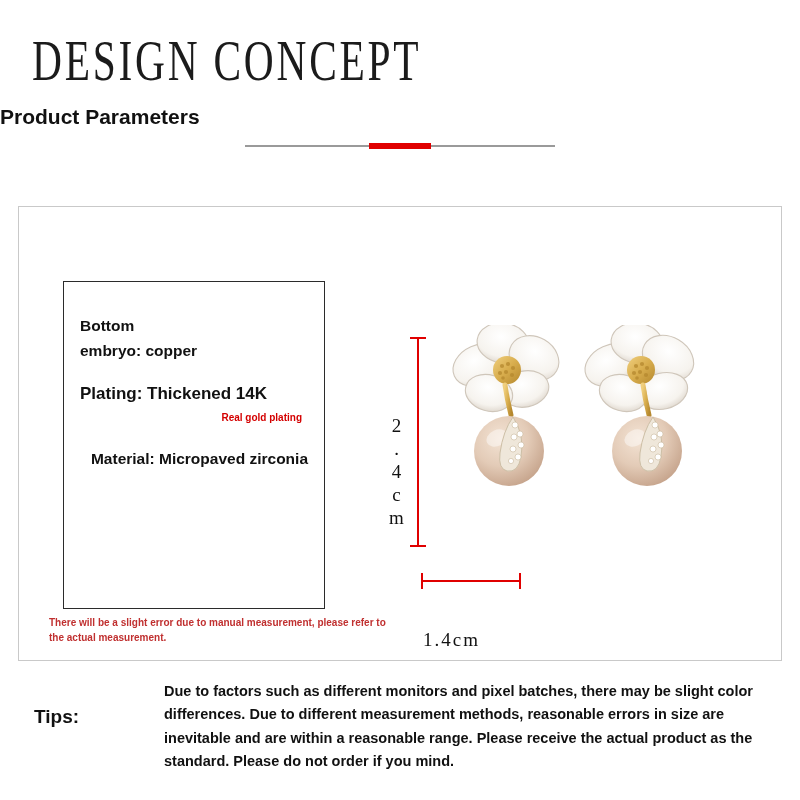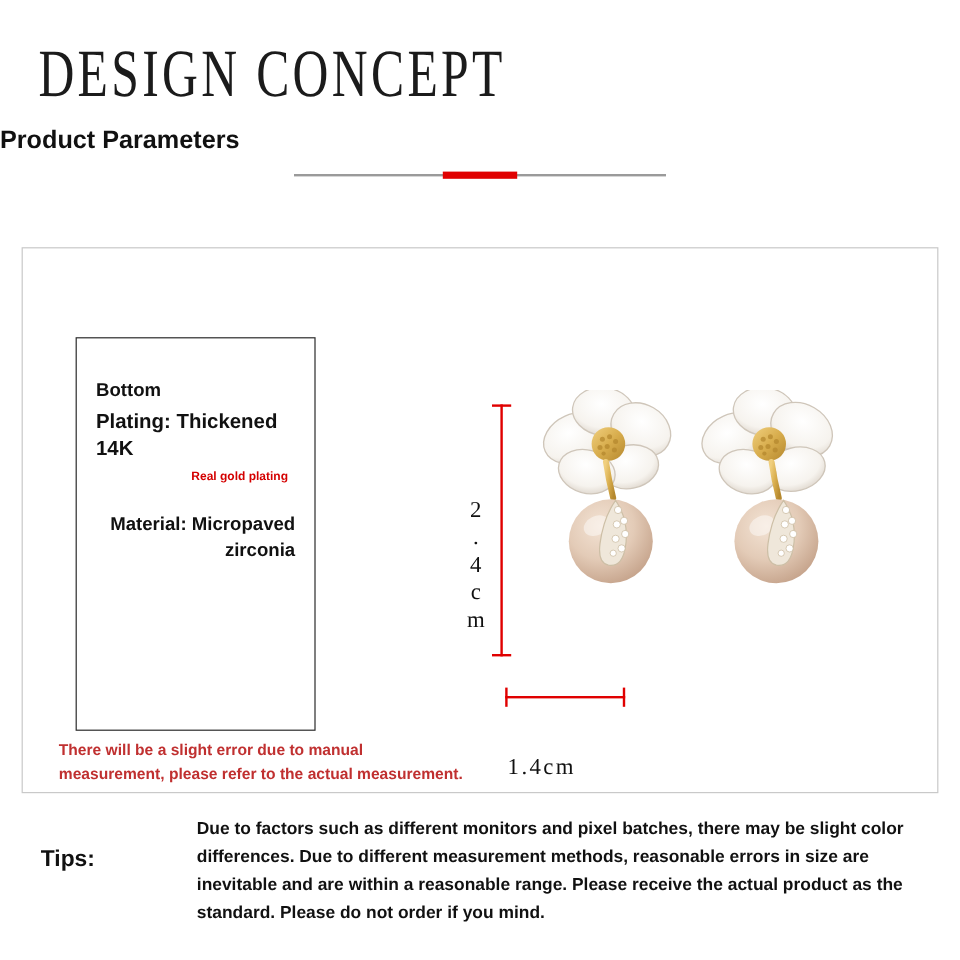--- a/index.html
+++ b/index.html
@@ -70,21 +70,21 @@
     height: 455px;
     border: 1px solid #c9c9c9;
     box-sizing: border-box;
   }
 
   
   .spec-box {
     position: absolute;
     left: 44px;
     top: 74px;
-    width: 200px;
+    width: 262px;
     height: 328px;
     border: 1px solid #2b2b2b;
     box-sizing: border-box;
     padding: 34px 16px 0 16px;
   }
   .spec-line {
     margin: 0 0 6px 0;
     line-height: 1.25;
   }
   .s-bottom {
@@ -126,21 +126,21 @@
     color: #d40000;
     text-align: center;
     padding-right: 28px;
   }
 
   .disclaimer {
     position: absolute;
     left: 30px;
     top: 408px;
     width: 340px;
-    font-size: 13px;
+    font-size: 10px;
     font-weight: bold;
     color: #c03030;
     line-height: 1.5;
   }
 
   
   .product-area {
     position: absolute;
     left: 380px;
     top: 110px;
@@ -266,20 +266,21 @@
   <div class="rule-wrap">
     <div class="rule-line"></div>
     <div class="rule-red"></div>
   </div>
 </div>
 
 <div class="panel">
 
   <div class="spec-box">
     <div class="spec-line s-bottom">Bottom</div>
+    <div class="spec-line s-embryo">embryo: copper</div>
     <div class="spec-line s-plating">Plating: Thickened 14K</div>
     <div class="spec-line s-realgold">Real gold plating</div>
     <div class="spec-line s-material">Material: Micropaved zirconia</div>
   </div>
 
   <div class="disclaimer">There will be a slight error due to manual measurement, please refer to the actual measurement.</div>
 
   <div class="product-area">
 
     <div class="vdim">

